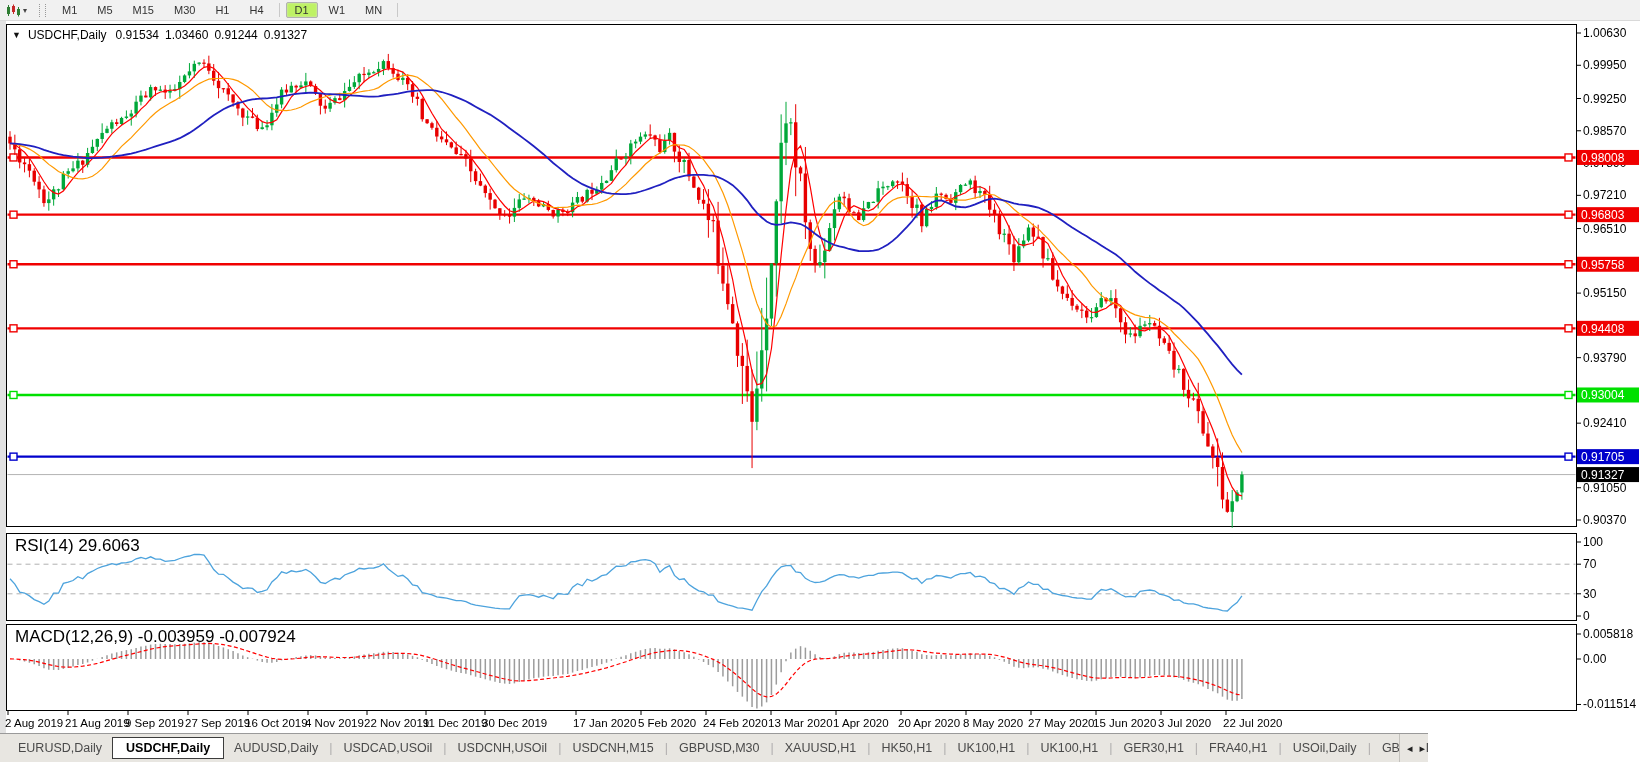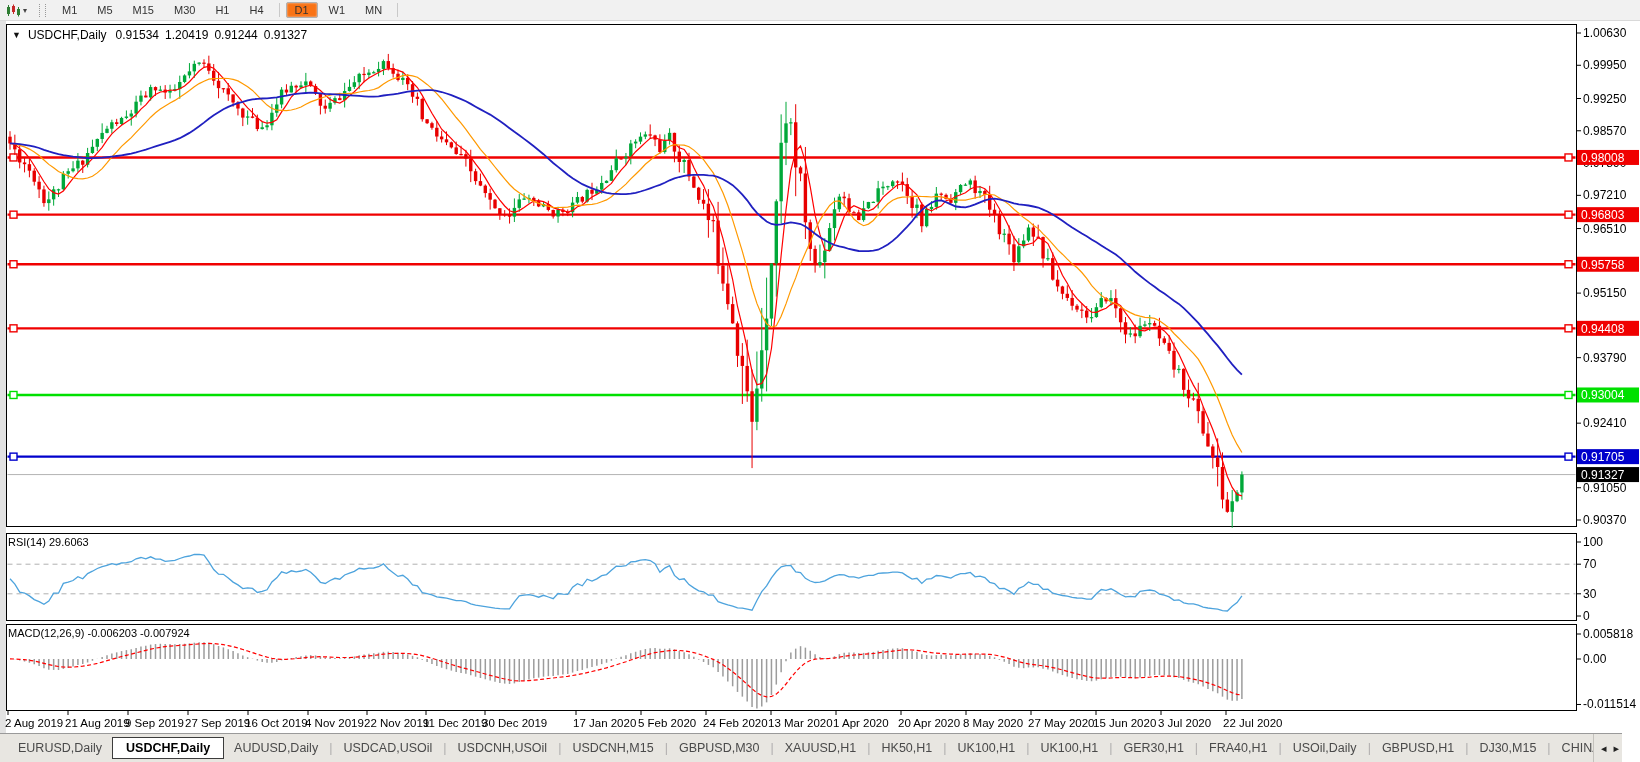--- a/index.html
+++ b/index.html
@@ -7,35 +7,35 @@
        font-family:"Liberation Sans",sans-serif;position:relative;}
   
   .toolbar{position:absolute;top:0;left:0;width:1640px;height:20px;background:#f1f1f1;
            border-bottom:1px solid #d9d9d9;display:flex;align-items:center;z-index:5;
            font-size:11px;color:#333;}
   .tool-btn{display:flex;align-items:center;gap:2px;padding:1px 4px;margin-left:2px;cursor:pointer;}
   .caret{font-size:8px;color:#444;}
   .grip{width:5px;height:13px;margin:0 6px 0 8px;border-left:1px dotted #9a9a9a;border-right:1px dotted #9a9a9a;}
   .tf-group{display:flex;align-items:center;height:20px;}
   .tf-btn{padding:1px 8px;margin:8px 1px;border:1px solid transparent;border-radius:2px;cursor:pointer;color:#333;text-align:right;}
-  .tf-btn.active{background:#f97316;border:1px solid #b2b2b2;box-shadow:inset 0 0 2px #ddd;}
+  .tf-btn.active{background:#bef264;border:1px solid #b2b2b2;box-shadow:inset 0 0 2px #ddd;}
   .tsep{width:1px;height:14px;background:#c9c9c9;margin:0 5px;}
   
   #chart-svg{position:absolute;top:0;left:0;z-index:1;}
   
   .chart-title{position:absolute;top:28px;left:12px;z-index:3;font-size:12px;color:#000;
                display:flex;align-items:center;white-space:pre;}
   .chart-title .tri{font-size:9px;margin-right:7px;color:#111;cursor:pointer;}
   .chart-title .sym{margin-right:9px;}
   .chart-title .q{margin-right:6px;text-align:right;}
-  .ind-label{position:absolute;left:8px;z-index:3;font-size:11px;color:#000;white-space:pre;}
+  .ind-label{position:absolute;left:15px;z-index:3;font-size:17px;color:#000;white-space:pre;}
   #rsiLabel{top:536px;}
   #macdLabel{top:627px;}
   
-  .tabs{position:absolute;left:0;bottom:0;width:1622px;height:28px;background:#e8e6e1;
+  .tabs{position:absolute;left:0;bottom:0;width:1428px;height:28px;background:#e8e6e1;
         border-top:1px solid #9a9a9a;z-index:5;display:flex;align-items:center;font-size:12.5px;color:#4a4a4a;}
   .tab-items{display:flex;align-items:center;overflow:hidden;width:1596px;padding-left:8px;white-space:nowrap;}
   .tab{padding:3px 10px;cursor:pointer;}
   .tab.active{background:#ffffff;border:1px solid #3c3c3c;font-weight:bold;color:#000;padding:3px 13px;}
   .sep{color:#b0aeae;margin:0 1px;}
   .tab-arrows{position:absolute;right:3px;bottom:0;height:28px;display:flex;align-items:center;gap:7px;
               padding-left:7px;border-left:1px solid #c4c2bd;background:#e8e6e1;font-size:11px;color:#222;}
   .tab-arrows span{cursor:pointer;}
 </style>
 </head>
@@ -972,28 +972,28 @@
       <text x="1158" y="727" font-size="11.5" font-family="Liberation Sans,sans-serif" fill="#000">3 Jul 2020</text>
       <line x1="1226" y1="710.5" x2="1226" y2="715" stroke="#000"></line>
       <text x="1223" y="727" font-size="11.5" font-family="Liberation Sans,sans-serif" fill="#000">22 Jul 2020</text>
     </g>
   </svg>
 
 <div class="chart-title">
   <span class="tri">▼</span>
   <span class="sym">USDCHF,Daily</span>
   <span class="q">0.91534</span>
-  <span class="q">1.20419</span>
+  <span class="q">1.03460</span>
   <span class="q">0.91244</span>
   <span class="q">0.91327</span>
 </div>
 
 <div class="ind-label" id="rsiLabel"><span>RSI(14)</span> <span>29.6063</span></div>
 
-<div class="ind-label" id="macdLabel"><span>MACD(12,26,9)</span> <span>-0.006203</span> <span>-0.007924</span></div>
+<div class="ind-label" id="macdLabel"><span>MACD(12,26,9)</span> <span>-0.003959</span> <span>-0.007924</span></div>
 
 <div class="tabs">
   <div class="tab-items" id="tabItems">
       <span class="tab">EURUSD,Daily</span>
       <span class="tab active">USDCHF,Daily</span>
       <span class="tab">AUDUSD,Daily</span>
       <span class="sep">|</span>
       <span class="tab">USDCAD,USOil</span>
       <span class="sep">|</span>
       <span class="tab">USDCNH,USOil</span>

